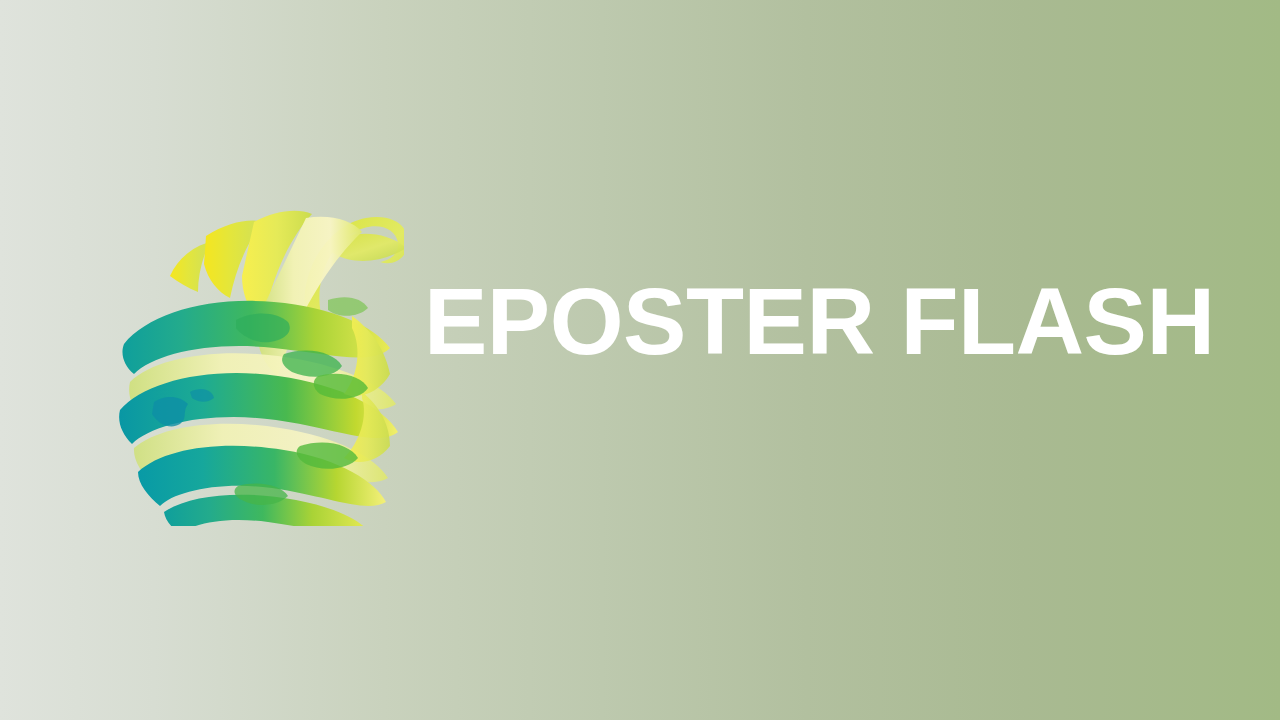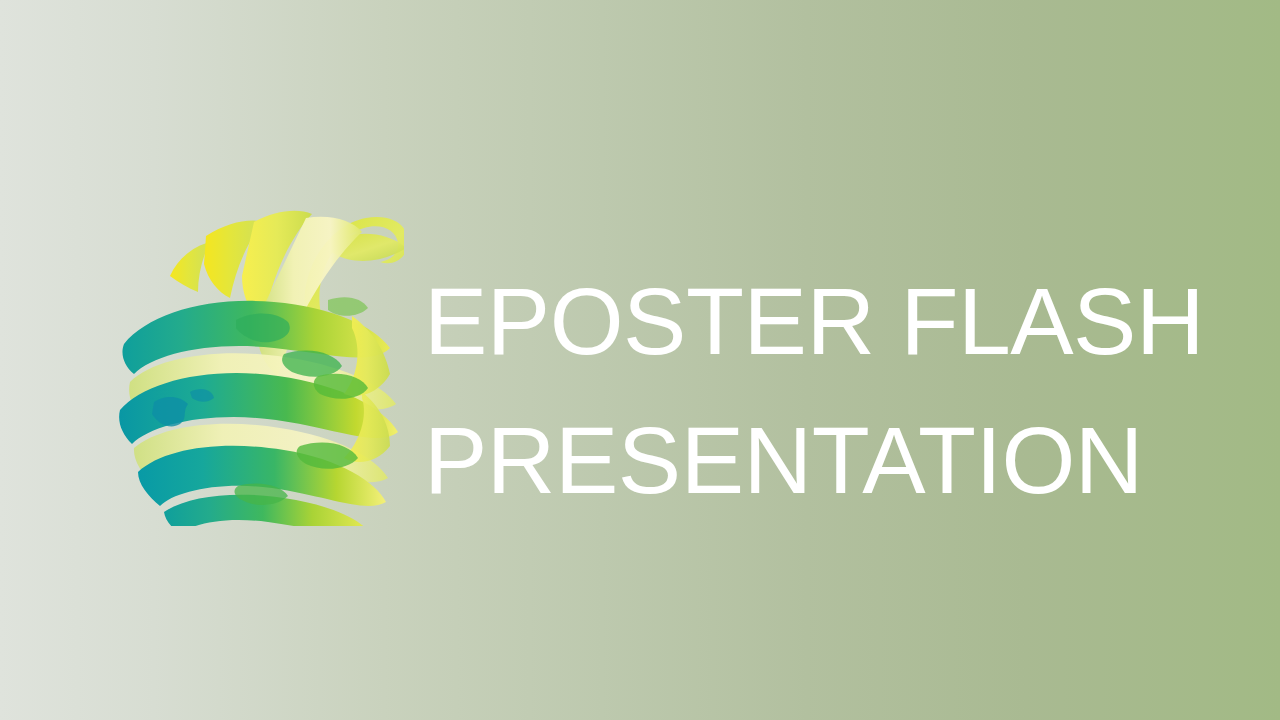--- a/index.html
+++ b/index.html
@@ -36,21 +36,21 @@
   }
   #logo-wrap svg { display: block; width: 100%; height: 100%; }
 
   
   #headline {
     position: absolute;
     left: 424px;
     top: 252px;
     width: 800px;
     color: #ffffff;
-    font-weight: 400;
+    font-weight: 700;
     font-size: 95px;
     line-height: 139px;
     letter-spacing: -0.5px;
     text-transform: uppercase;
     white-space: nowrap;
   }
   #headline .line { display: block; }
 </style>
 </head>
 <body>
@@ -212,16 +212,15 @@
                  C 178 262, 176 254, 182 250 Z" fill="#52b93c" opacity="0.85"></path>
         <path d="M120 290 C 142 284, 164 290, 170 300 C 160 310, 138 312, 124 304
                  C 116 300, 114 294, 120 290 Z" fill="#46b549" opacity="0.8"></path>
         <path d="M210 104 C 228 98, 244 102, 250 112 C 240 122, 220 122, 210 114 Z" fill="#6bc23a" opacity="0.6"></path>
       </g>
     </svg>
   </div>
 
   <div id="headline">
     <span class="line">EPOSTER FLASH</span>
-    <span class="line">PRESENTATION</span>
   </div>
 
 </div>
 
 </body></html>

